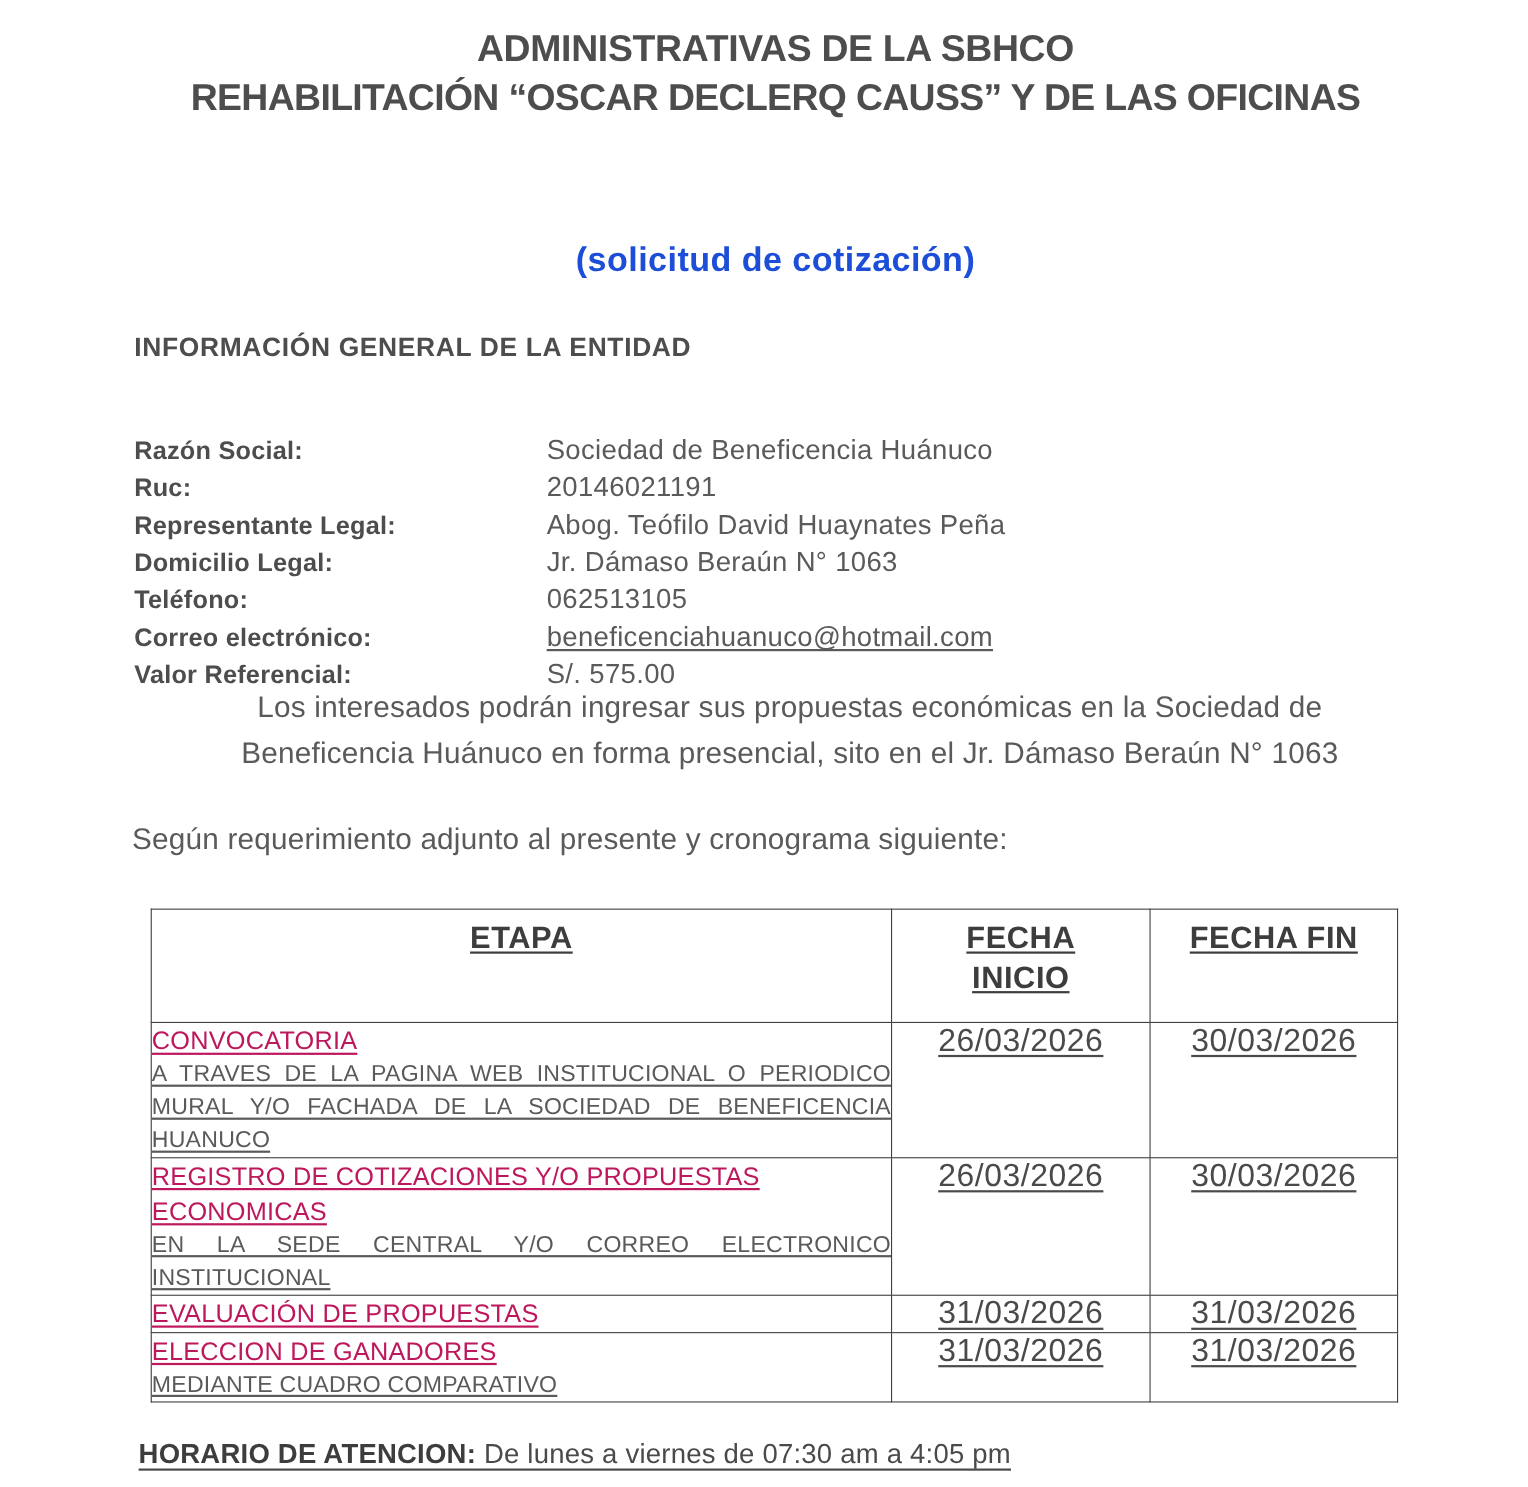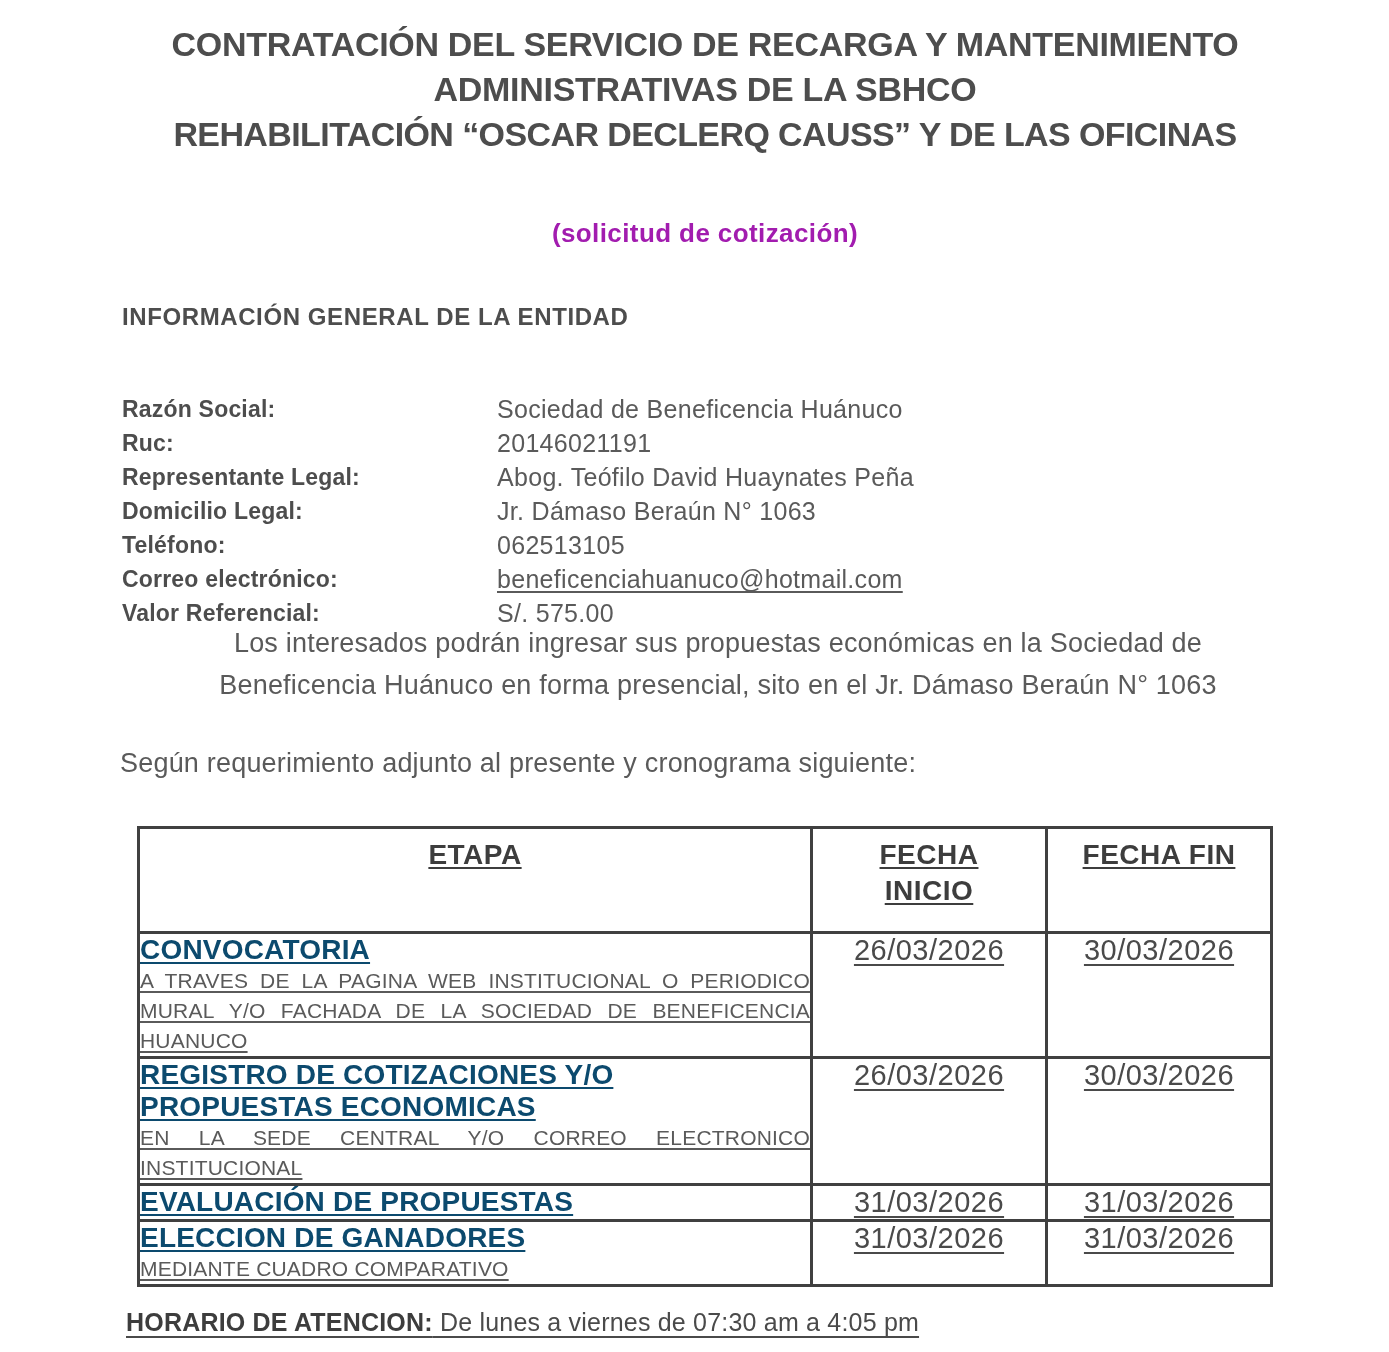--- a/index.html
+++ b/index.html
@@ -34,24 +34,24 @@
     white-space: nowrap;
   }
   .title-line.l3 { letter-spacing: -0.6px; }
 
   .subtitle {
     position: absolute;
     top: 218px;
     left: 110px;
     width: 1190px;
     text-align: center;
-    font-size: 26px;
+    font-size: 31px;
     font-weight: bold;
     letter-spacing: 0.4px;
-    color: #a21caf;
+    color: #1d4ed8;
   }
 
   
   .section-heading {
     position: absolute;
     top: 303px;
     left: 122px;
     font-size: 24px;
     font-weight: bold;
     letter-spacing: 0.6px;
@@ -125,21 +125,21 @@
   
   .schedule-table {
     position: absolute;
     top: 826px;
     left: 137px;
     width: 1133px;
     border-collapse: collapse;
     table-layout: fixed;
   }
   .schedule-table td, .schedule-table th {
-    border: 3px solid #404040;
+    border: 1px solid #404040;
     padding: 0;
     vertical-align: top;
   }
   .col-etapa  { width: 673px; }
   .col-inicio { width: 235px; }
   .col-fin    { width: 225px; }
 
   .th-inner {
     text-align: center;
     font-size: 28px;
@@ -149,25 +149,25 @@
     color: #3d3d3d;
     padding: 8px 4px 22px 4px;
   }
   .th-inner span {
     text-decoration: underline;
     text-underline-offset: 3px;
   }
 
   .etapa-cell { padding: 4px 8px 6px 10px; }
   .etapa-title {
-    font-size: 28px;
-    font-weight: bold;
+    font-size: 23px;
+    font-weight: normal;
     line-height: 32px;
     letter-spacing: 0.2px;
-    color: #0c4a6e;
+    color: #be185d;
     text-decoration: underline;
     text-underline-offset: 3px;
     display: inline-block;
   }
   .etapa-sub {
     font-size: 21px;
     line-height: 30px;
     letter-spacing: 0.2px;
     color: #5a5a5a;
     text-decoration: underline;
@@ -205,21 +205,20 @@
   }
   .footer-label {
     font-weight: bold;
     color: #3d3d3d;
   }
 </style>
 </head>
 <body>
 
 <div class="title-block">
-  <div class="title-line l1">CONTRATACIÓN DEL SERVICIO DE RECARGA Y MANTENIMIENTO</div>
   <div class="title-line l4">ADMINISTRATIVAS DE LA SBHCO</div>
   <div class="title-line l3">REHABILITACIÓN “OSCAR DECLERQ CAUSS” Y DE LAS OFICINAS</div>
 </div>
 
 <div class="subtitle">(solicitud de cotización)</div>
 
 <div class="section-heading">INFORMACIÓN GENERAL DE LA ENTIDAD</div>
 
 <div class="info-list">
   <div class="info-row">

